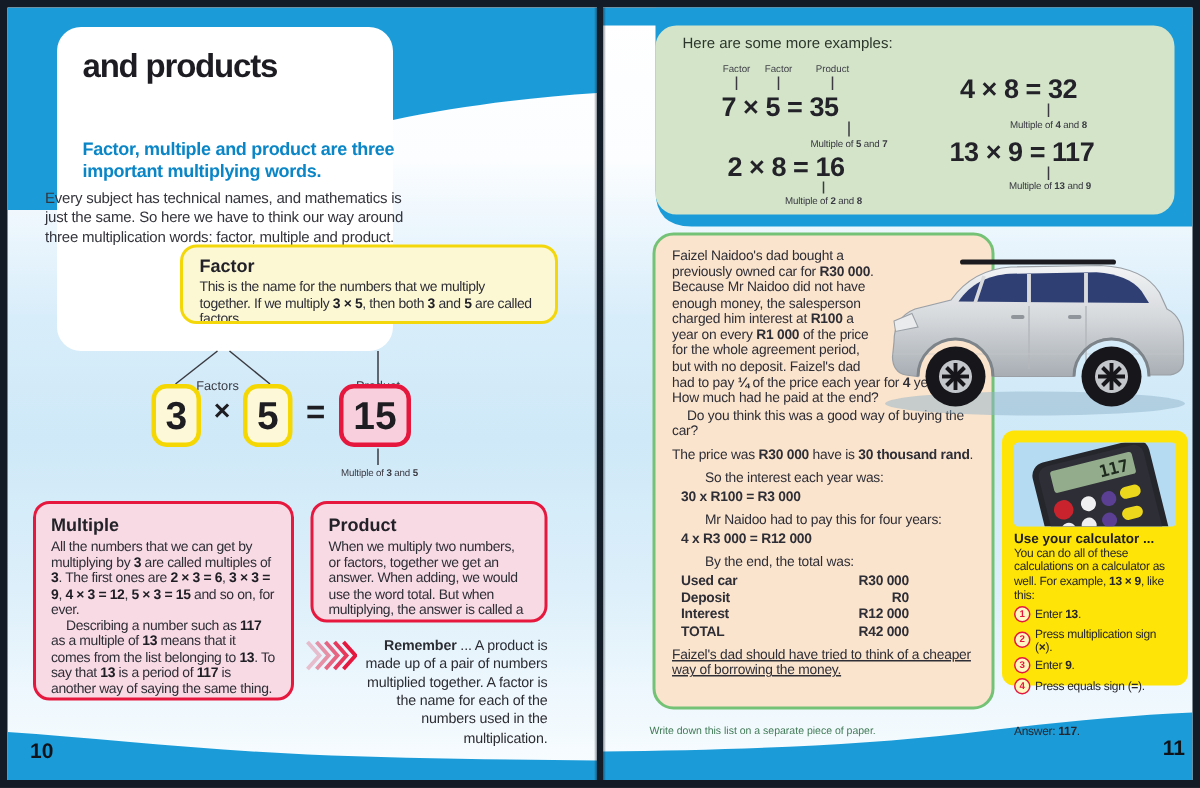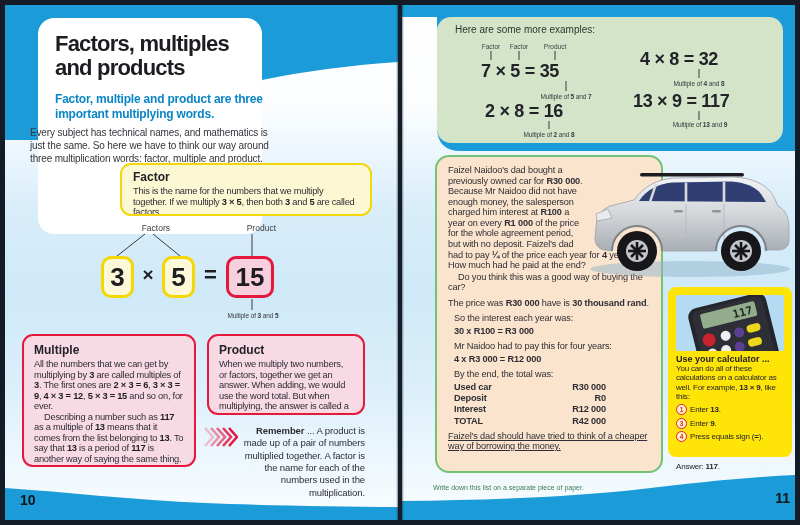--- a/index.html
+++ b/index.html
@@ -20,32 +20,32 @@
   .yellowbox{background:#fdf8d4;border:2.5px solid #f3d70b;}
   .pinkbox{background:#f8dae4;border:2.5px solid #e6183e;}
   .boxhead{font-size:12px;font-weight:700;color:#222228;margin:0 0 2px 0;}
   .boxtext{font-size:9.3px;color:#2e2e36;line-height:1.13;letter-spacing:-0.25px;}
   .boxtext b,.bodytext b{font-weight:700;color:#1e1e24;}
   .numbox{position:absolute;box-sizing:border-box;border-radius:10px;display:flex;align-items:center;justify-content:center;
     font-size:26px;font-weight:700;color:#1d1d22;}
   .nb-yellow{background:#fdf9d8;border:3px solid #f4d703;}
   .nb-pink{background:#f8d0dd;border:3px solid #e6173c;}
   .opsign{position:absolute;font-weight:700;color:#1d1d22;text-align:center;}
-  .diaglabel{position:absolute;font-size:8.5px;color:#3a3a42;text-align:right;}
+  .diaglabel{position:absolute;font-size:8.5px;color:#3a3a42;text-align:center;margin-top:29px;}
   .smallcap{position:absolute;font-size:6.5px;color:#3a3a42;text-align:center;letter-spacing:-0.1px;}
   .smallcap b{font-weight:700;}
   .eq{position:absolute;font-size:18px;font-weight:700;color:#222228;letter-spacing:-0.3px;white-space:nowrap;}
   .tinylabel{position:absolute;font-size:6.5px;color:#3f3f47;text-align:center;width:36px;}
   .pagenum{position:absolute;font-size:14px;font-weight:700;color:#10141a;z-index:9;}
   .storytext{font-size:9.2px;color:#2e2e36;line-height:1.15;letter-spacing:-0.15px;}
   .storytext b{font-weight:700;}
   .car-spacer{float:right;width:58px;height:76px;margin:0 0 2px 6px;}
   .indent{text-indent:10px;}
   .calcline{font-weight:700;margin:3px 0 0 6px;}
-  .introline{margin:4px 0 0 6px;}
+  .introline{margin:4px 0 0 22px;}
   .t-table{margin:3px 0 0 6px;width:152px;}
   .t-row{display:flex;justify-content:space-between;font-weight:700;line-height:1.2;}
   .remember{font-size:9.5px;color:#2c2c33;line-height:1.3;letter-spacing:-0.1px;}
   .remember b{font-weight:700;}
   .calcbox{position:absolute;left:668px;top:287px;width:124px;height:170px;background:#ffe408;border-radius:8px;
     box-sizing:border-box;padding:8px;z-index:7;}
   .calcbox .photo{width:108px;height:56px;border-radius:3px;overflow:hidden;background:#b5dbf2;}
   .calchead{font-size:9px;font-weight:700;color:#1d1d22;margin-top:3px;}
   .calcbody{font-size:8px;color:#26262c;line-height:1.18;letter-spacing:-0.2px;}
   .calcbody b{font-weight:700;}
@@ -67,21 +67,20 @@
 
   <div class="page" id="page-left"></div>
 
   <svg class="decor" style="left:5px;top:5px;z-index:1;" width="393" height="140" viewBox="0 0 393 140">
     <path d="M0,0 H393 V57 C348,60 300,66 257,75 L257,129 Q257,135 250,135 L0,135 Z" fill="#1b9cd8"></path>
   </svg>
 
   <div class="abs" style="left:38px;top:18px;width:224px;height:216px;background:#ffffff;border-radius:16px;z-index:2;"></div>
 
   <div class="abs title" style="left:55px;top:32px;z-index:3;">
-    <span>Factors, multiples</span>
     <span>and products</span>
   </div>
   <div class="abs subtitle" style="left:55px;top:92px;width:240px;z-index:3;">Factor, multiple and product are three important multiplying words.</div>
   <div class="abs bodytext" style="left:30px;top:126px;width:245px;z-index:3;">Every subject has technical names, and mathematics is just the same. So here we have to think our way around three multiplication words: factor, multiple and product.</div>
 
   <div class="infobox yellowbox" style="left:120px;top:163px;width:252px;height:53px;padding:5px 11px;z-index:4;">
     <div class="boxhead">Factor</div>
     <div class="boxtext"><span>This is the name for the numbers that we multiply together. If we multiply </span><b>3 × 5</b><span>, then both </span><b>3</b><span> and </span><b>5</b><span> are called factors.</span></div>
   </div>
 
@@ -258,20 +257,24 @@
         </g>
       </svg>
     </div>
     <div class="calchead">Use your calculator ...</div>
     <div class="calcbody"><span>You can do all of these calculations on a calculator as well. For example, </span><b>13 × 9</b><span>, like this:</span></div>
     <div class="step">
       <span class="stepnum">1</span>
       <span class="steptext"><span>Enter </span><b>13</b><span>.</span></span>
     </div>
     <div class="step">
+      <span class="stepnum">2</span>
+      <span class="steptext"><span>Press multiplication sign (</span><b>×</b><span>).</span></span>
+    </div>
+    <div class="step">
       <span class="stepnum">3</span>
       <span class="steptext"><span>Enter </span><b>9</b><span>.</span></span>
     </div>
     <div class="step">
       <span class="stepnum">4</span>
       <span class="steptext"><span>Press equals sign (</span><b>=</b><span>).</span></span>
     </div>
     <div class="calcbody" style="margin-top:20px;"><span>Answer: </span><b>117</b><span>.</span></div>
   </div>
 

